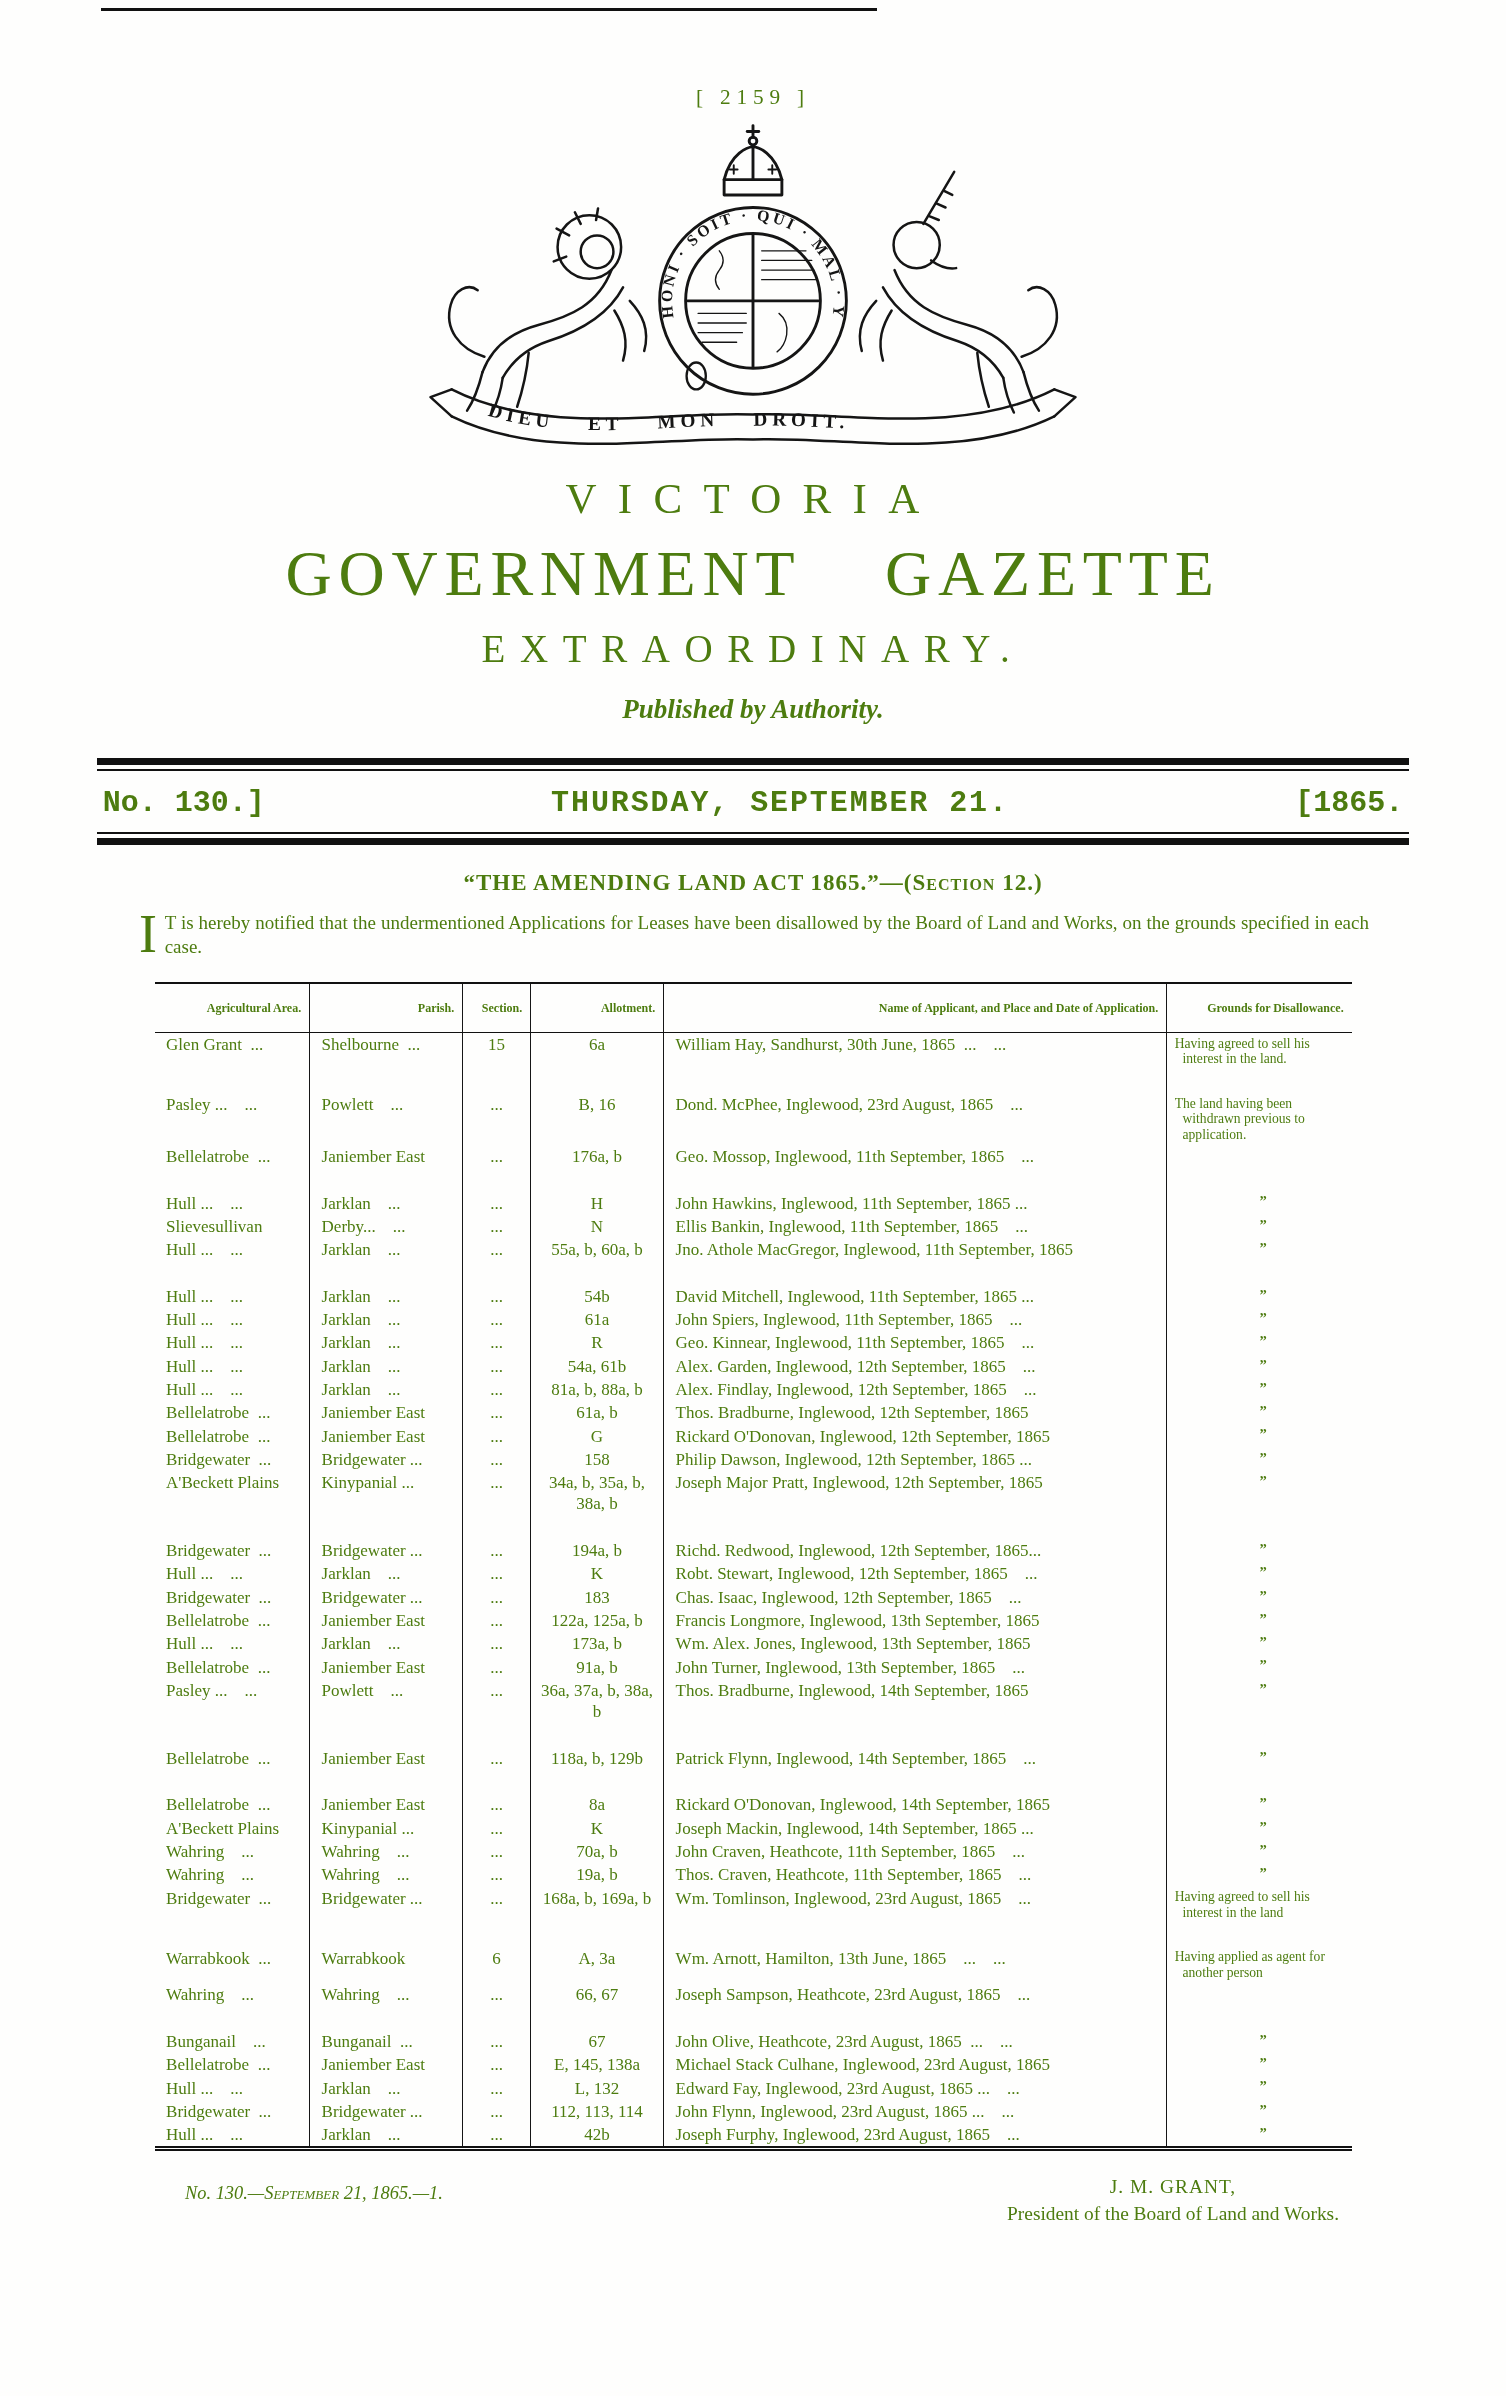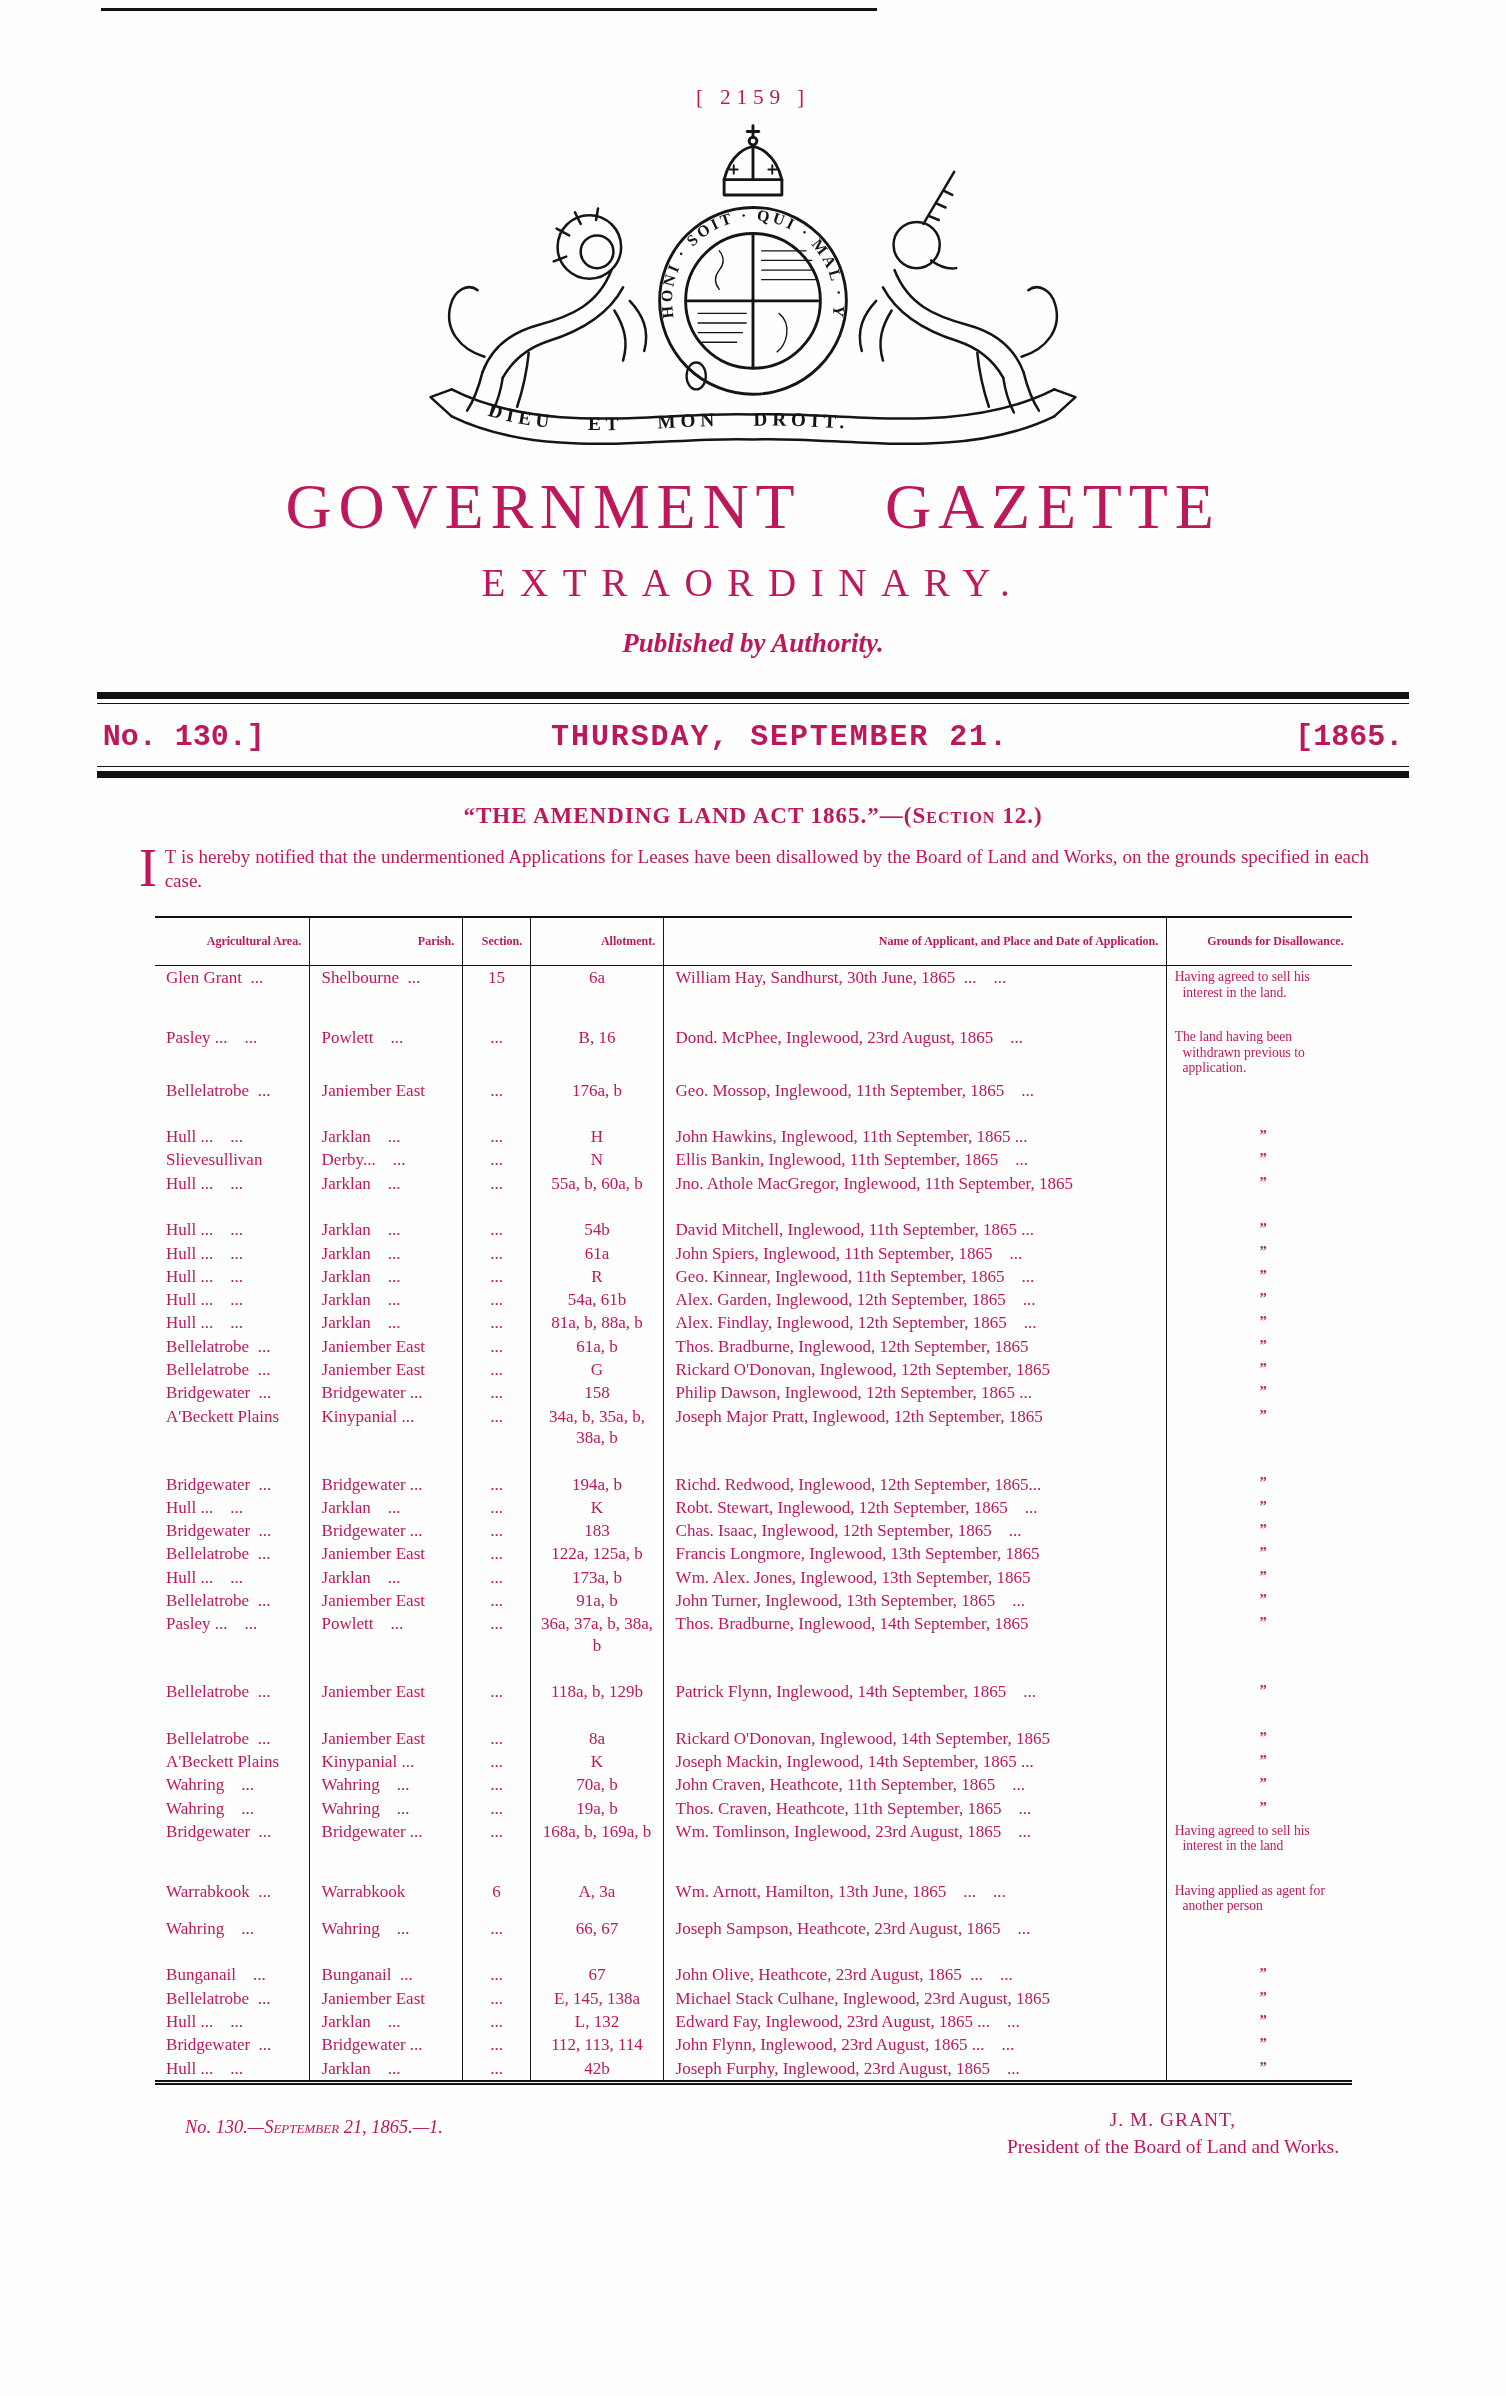--- a/index.html
+++ b/index.html
@@ -1,18 +1,18 @@
 <!DOCTYPE html>
 <html><head>
 <meta charset="utf-8">
 <style>
   html,body{margin:0;padding:0;background:#e8e8e4;}
   .page{
     position:relative; width:1506px; height:2397px; margin:0 auto;
-    background:#fefefd; color:#be185d; overflow:hidden;
+    background:#fefefd; color:#4d7c0f; overflow:hidden;
     font-family:"Liberation Serif","DejaVu Serif",serif;
   }
   .top-rule{position:absolute;top:7.8px;left:101px;width:776px;height:2.9px;background:#111;}
   .pagenum{padding-top:85px;text-align:center;font-size:21.3px;letter-spacing:5.8px;}
   .crest-wrap{text-align:center;margin-top:5.8px;}
   .crest-wrap svg{display:inline-block;}
   .victoria{text-align:center;font-size:43px;letter-spacing:21.3px;margin-top:17.5px;}
   .gazette{text-align:center;font-size:64px;letter-spacing:6.8px;word-spacing:62px;margin-top:13.6px;}
   .extraordinary{text-align:center;font-size:39px;letter-spacing:14.6px;margin-top:15.5px;}
   .authority{text-align:center;font-size:27px;font-weight:bold;font-style:italic;margin-top:23px;}
@@ -131,20 +131,21 @@
       </g>
       <text font-size="16.5" font-weight="bold" letter-spacing="3" fill="#151515" font-family="Liberation Serif, DejaVu Serif, serif">
         <textPath href="#garterPath" startOffset="12">HONI · SOIT · QUI · MAL · Y · PENSE</textPath>
       </text>
       <text font-size="20" font-weight="bold" letter-spacing="5" word-spacing="26" fill="#151515" font-family="Liberation Serif, DejaVu Serif, serif">
         <textPath href="#ribbonPath" startOffset="40">DIEU      ET   MON      DROIT.</textPath>
       </text>
     </svg>
   </div>
 
+  <div class="victoria">VICTORIA</div>
   <div class="gazette">GOVERNMENT  GAZETTE</div>
   <div class="extraordinary">EXTRAORDINARY.</div>
   <div class="authority">Published by Authority.</div>
 
   <div class="dateline-block">
     <div class="rule-heavy"></div>
     <div class="rule-thin" style="margin-top:3.9px;"></div>
     <div class="dateline">
       <span class="left">No. 130.]</span>
       <span class="center">THURSDAY, SEPTEMBER 21.</span>

